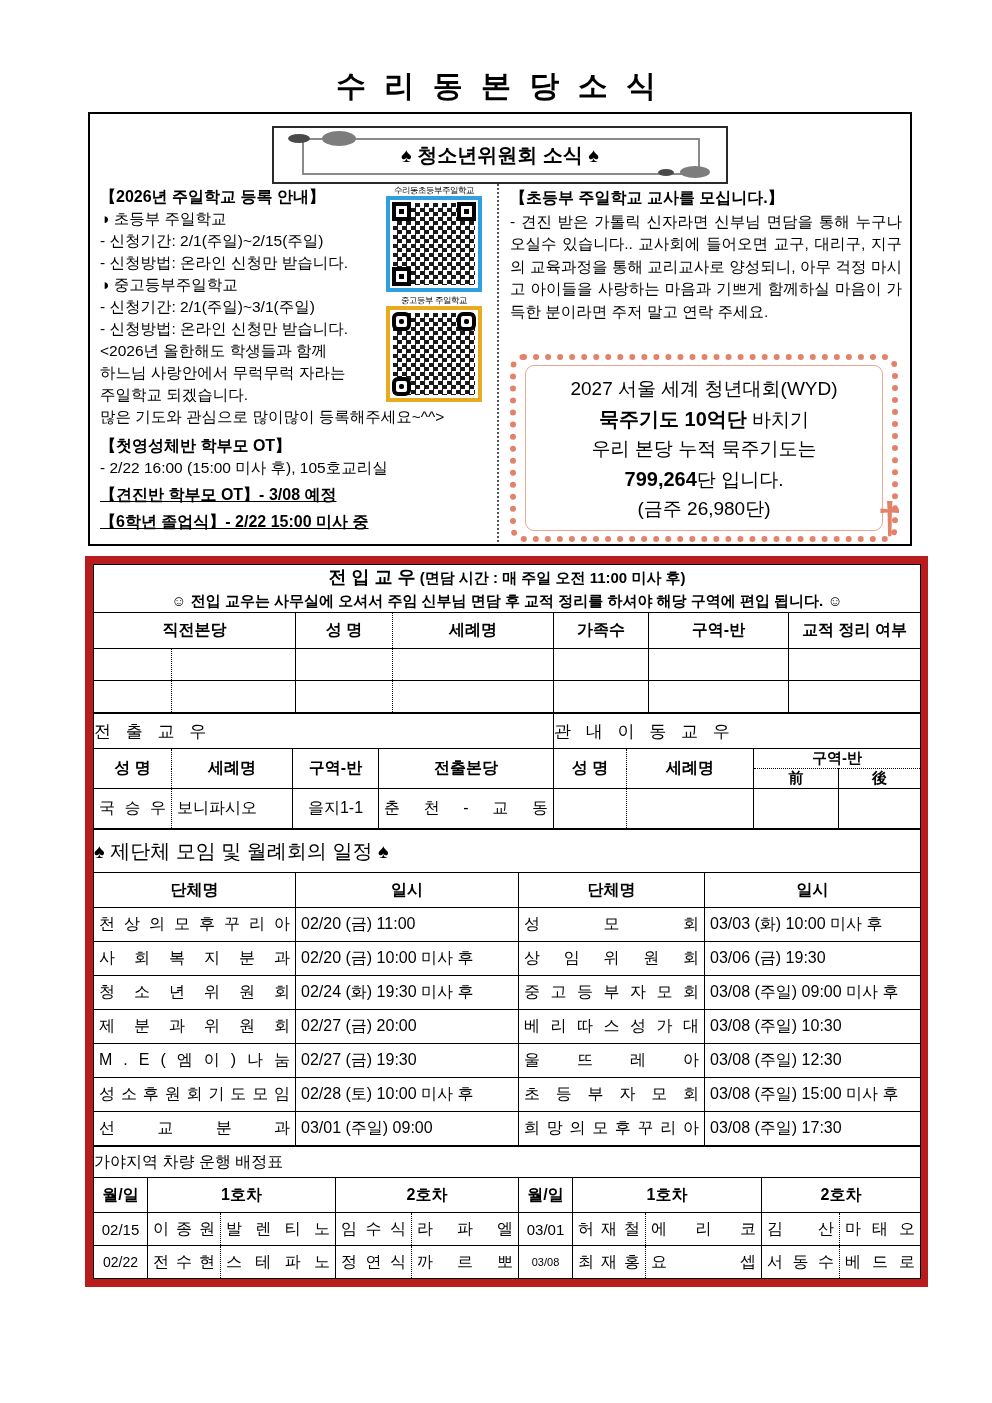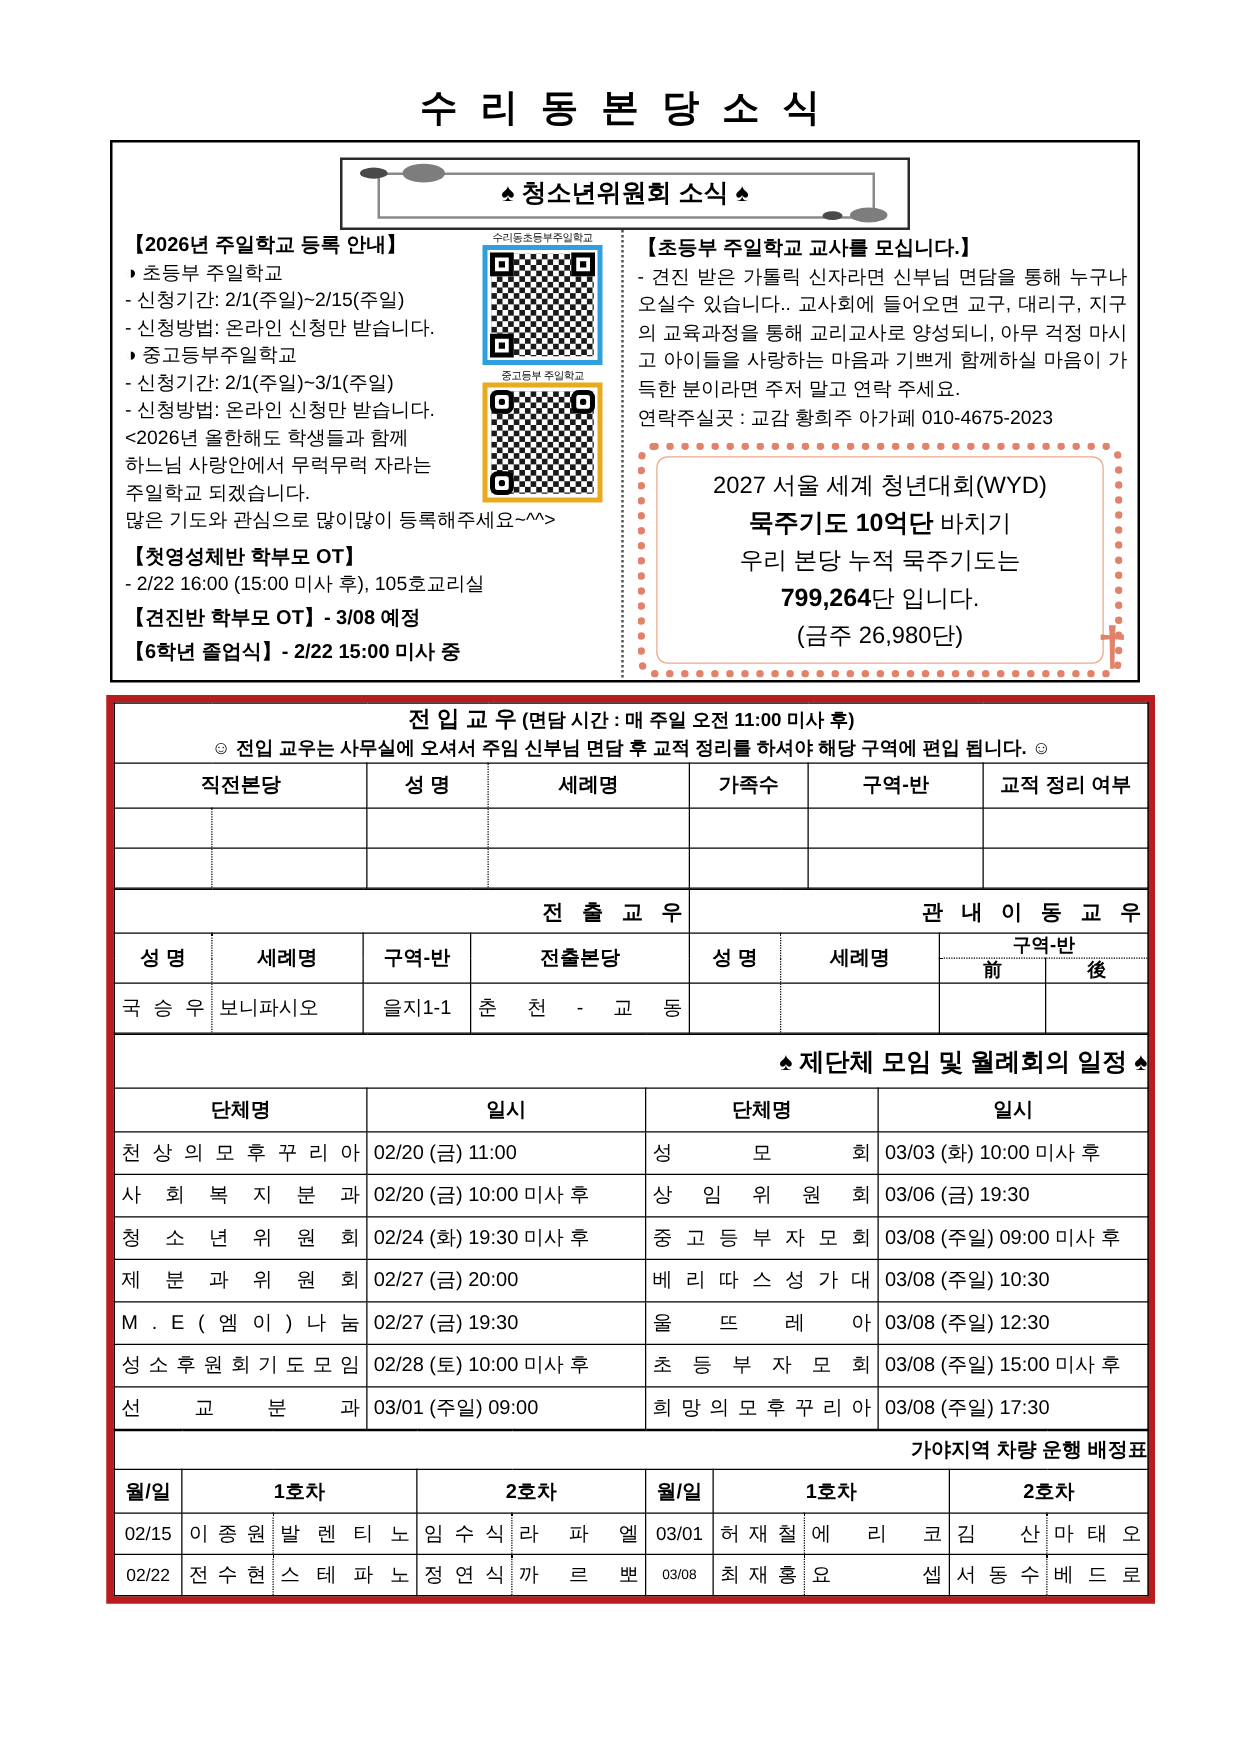--- a/index.html
+++ b/index.html
@@ -14,21 +14,21 @@
   .deco-text{position:absolute;inset:0;text-align:center;line-height:54px;font-size:20px;font-weight:bold;background:transparent;}
   .blob{position:absolute;background:#7d7d7d;border-radius:50%;}
   .blob.b1{left:14px;top:6px;width:22px;height:9px;background:#4a4a4a;}
   .blob.b2{left:48px;top:3px;width:34px;height:15px;}
   .blob.b3{right:16px;bottom:4px;width:30px;height:12px;}
   .blob.b4{right:52px;bottom:6px;width:16px;height:7px;background:#4a4a4a;}
   .col-divider{position:absolute;left:407px;top:70px;height:358px;width:0;border-left:2px dotted #555;}
   .left-col{position:absolute;left:10px;top:72px;width:400px;font-size:15.5px;line-height:22px;}
   .left-col .ln{white-space:nowrap;height:22px;}
   .left-col .bold{font-weight:bold;font-size:16px;}
-  .sp1{margin-top:7px;} .sp2{margin-top:5px;}
+  .sp1{margin-top:7px;} .sp2{margin-top:5px;text-decoration:underline;}
   .qr-wrap{position:absolute;width:98px;text-align:center;}
   .qr1{left:295px;top:70px;} .qr2{left:295px;top:180px;}
   .qr-label{font-size:8.5px;letter-spacing:-0.5px;height:12px;line-height:12px;white-space:nowrap;}
   .qr-frame{width:88px;height:88px;border:4px solid #000;position:relative;background:#fff;margin:0 auto;}
   .qr1 .qr-frame{border-color:#2f9fe0;} .qr2 .qr-frame{border-color:#e8aa1f;}
   .qr-pattern{position:absolute;inset:3px;background:repeating-conic-gradient(#000 0% 25%,#fff 0% 50%) 0 0/9px 9px;opacity:.9;}
   .finder{position:absolute;width:19px;height:19px;border:4px solid #000;background:#fff;box-sizing:border-box;}
   .finder .core{position:absolute;left:3px;top:3px;width:5px;height:5px;background:#000;}
   .f-tl{left:2px;top:2px;} .f-tr{right:2px;top:2px;} .f-bl{left:2px;bottom:2px;}
   .qr2 .finder{border-radius:6px;} .qr2 .finder .core{border-radius:2px;}
@@ -37,24 +37,24 @@
   .right-body{font-size:15.5px;line-height:22.4px;text-align:justify;}
   .right-contact{font-size:15.5px;margin-top:1px;white-space:nowrap;}
   .rosary{position:absolute;left:420px;top:240px;width:388px;height:188px;}
   .rosary-frame{position:absolute;inset:0;border:6px dotted #e2826a;border-radius:14px;}
   .rosary-inner{position:absolute;inset:11px 15px;border:1.5px solid #eda890;border-radius:9px;}
   .rosary-text{position:absolute;left:20px;right:20px;top:20px;text-align:center;}
   .rosary-text .rl{height:30px;line-height:30px;font-size:19px;white-space:nowrap;}
   .rosary-text .rb{font-weight:bold;font-size:20px;}
   .crucifix{position:absolute;right:-4px;bottom:2px;color:#e2826a;font-size:44px;font-weight:bold;line-height:44px;}
   
-  .tables{position:absolute;left:85px;top:556px;width:827px;border:6px solid #b91c1c;}
+  .tables{position:absolute;left:85px;top:556px;width:827px;border:8px solid #b91c1c;}
   table{width:100%;border-collapse:collapse;table-layout:fixed;}
   td{border:1px solid #000;padding:0;font-size:16px;overflow:hidden;white-space:nowrap;vertical-align:middle;}
-  .ttl{text-align:right;font-weight:bold;padding-left:44px;}
+  .ttl{text-align:left;font-weight:normal;}
   .hdr{text-align:center;font-weight:bold;}
   .just{text-align:justify;text-align-last:justify;padding:0 5px;}
   .datec{padding-left:5px;text-align:left;}
   .ctr{text-align:center;}
   .dot-r{border-right-style:dotted;} .dot-l{border-left-style:dotted;}
   .dot-b{border-bottom-style:dotted;} .dot-t{border-top-style:dotted;}
   .tin-title{font-size:15px;font-weight:bold;text-align:center;line-height:25px;height:25px;}
   .tin-main{font-size:18px;}
   .tin-sub{font-size:15px;font-weight:bold;text-align:center;line-height:22px;height:22px;}
   .sec-ttl{letter-spacing:5px;font-size:17px;}
@@ -120,21 +120,20 @@
         </div>
       <div class="finder f-bl">
           <div class="core"></div>
         </div>
     </div>
   </div>
 
   <div class="right-col">
     <div class="right-title">【초등부 주일학교 교사를 모십니다.】</div>
     <div class="right-body">- 견진 받은 가톨릭 신자라면 신부님 면담을 통해 누구나 오실수 있습니다.. 교사회에 들어오면 교구, 대리구, 지구의 교육과정을 통해 교리교사로 양성되니, 아무 걱정 마시고 아이들을 사랑하는 마음과 기쁘게 함께하실 마음이 가득한 분이라면 주저 말고 연락 주세요.</div>
-    <div class="right-contact">연락주실곳 : 교감 황희주 아가페 010-4675-2023</div>
   </div>
 
   <div class="rosary">
     <div class="rosary-frame"></div>
     <div class="rosary-inner"></div>
     <div class="rosary-text">
       <div class="rl">2027 서울 세계 청년대회(WYD)</div>
       <div class="rl"><span class="rb">묵주기도 10억단</span><span> 바치기</span></div>
       <div class="rl">우리 본당 누적 묵주기도는</div>
       <div class="rl"><span class="rb">799,264</span><span>단 입니다.</span></div>

